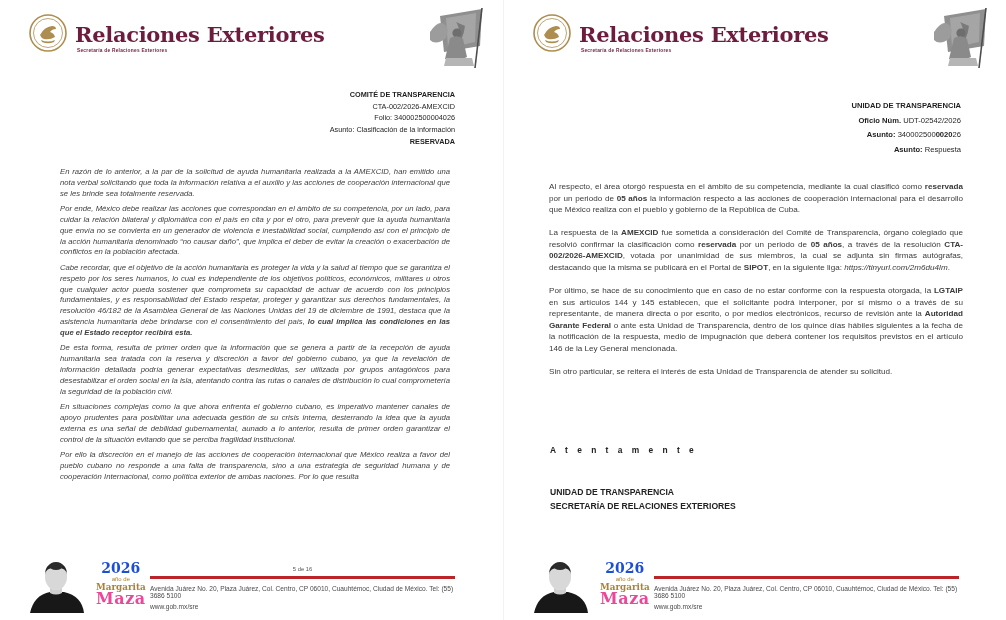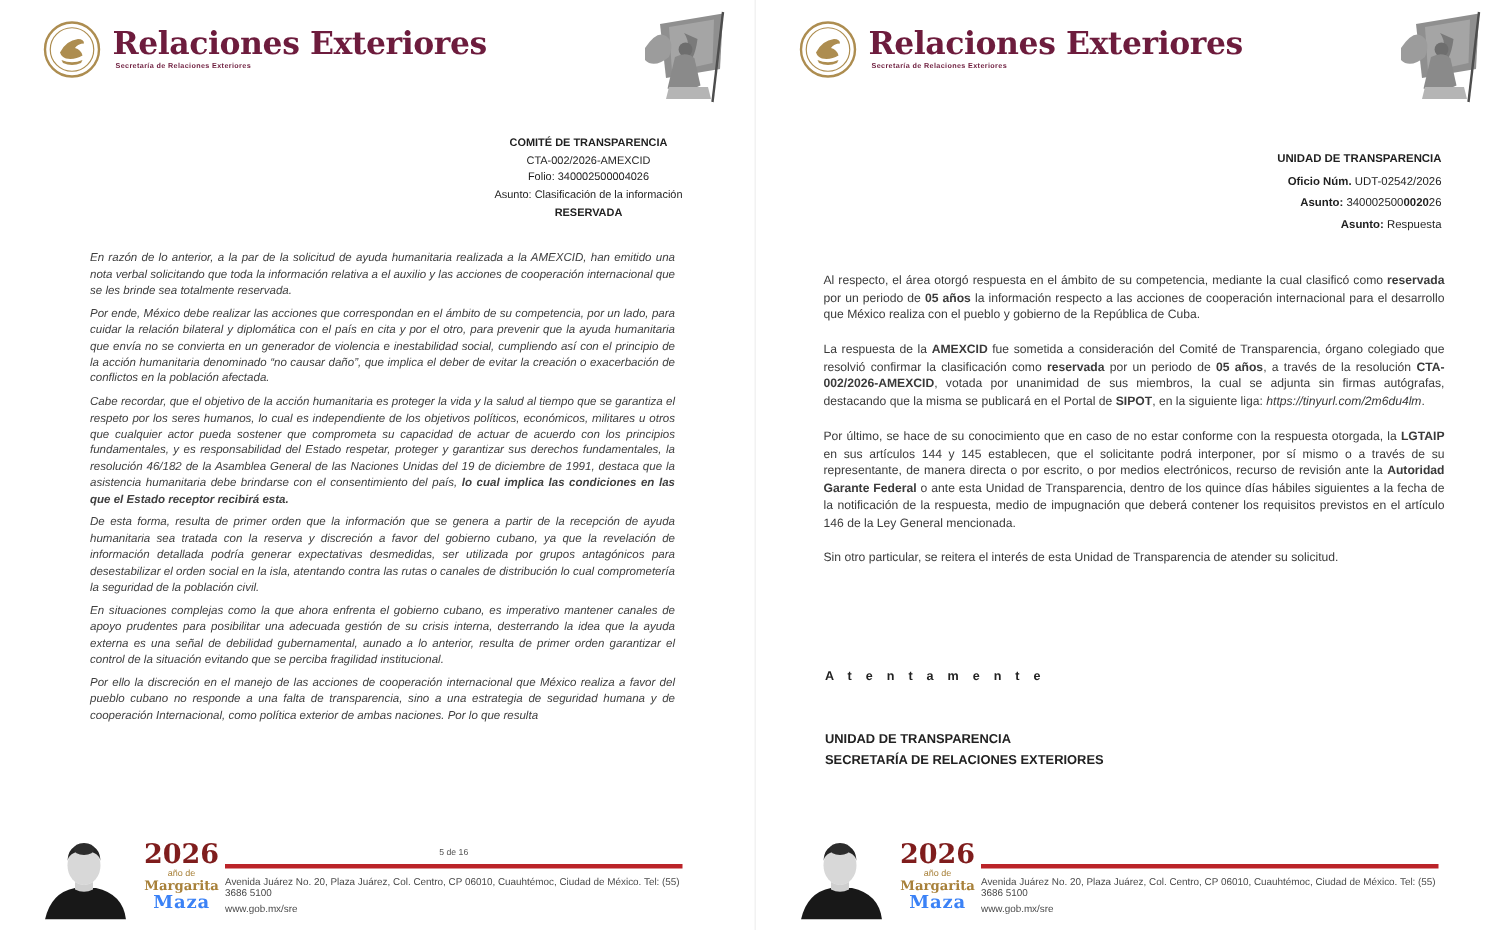--- a/index.html
+++ b/index.html
@@ -3,31 +3,31 @@
 <meta charset="utf-8">
 <style>
   html,body{margin:0;padding:0;background:#ffffff;}
   body{width:1006px;height:620px;overflow:hidden;font-family:"Liberation Sans",sans-serif;}
   .viewer{display:flex;width:1006px;height:620px;background:#fff;}
   .page{position:relative;width:503px;height:620px;background:#fff;flex:0 0 503px;}
   .page + .page{border-left:1px solid #f2f2f2;}
 
   
   .page-header{position:absolute;top:6px;left:0;width:100%;height:72px;}
-  .brand{position:absolute;left:28px;top:4px;display:flex;align-items:flex-start;gap:7px;}
+  .brand{position:absolute;left:28px;top:4px;display:flex;align-items:flex-end;gap:7px;}
   .seal{width:40px;height:40px;margin-top:3px;}
   .brand-text{padding-top:8px;}
   .brand-title{font-family:"DejaVu Serif",serif;font-weight:bold;font-size:21px;line-height:22px;color:#6d1c3d;letter-spacing:-0.3px;}
   .brand-subtitle{font-size:4.8px;font-weight:bold;color:#6d1c3d;letter-spacing:0.25px;margin-top:2px;margin-left:2px;}
   .flag-art{position:absolute;right:15px;top:0;width:62px;height:64px;}
 
   
   .meta{position:absolute;text-align:right;color:#1f1f1f;}
   .meta p{margin:0;}
-  .meta-left{top:89px;right:48px;font-size:7.3px;line-height:11.7px;text-align:center;}
+  .meta-left{top:89px;right:48px;font-size:7.3px;line-height:11.7px;}
   .meta-right{top:99px;right:46px;font-size:7.6px;line-height:14.6px;}
 
   
   .doc-body{position:absolute;color:#3c3c3c;}
   .doc-body p{margin:0;text-align:justify;}
   .doc-body-left{top:167px;left:60px;width:390px;font-size:7.7px;line-height:10.8px;font-style:italic;color:#3f3f3f;}
   .doc-body-left p{margin-bottom:4.8px;}
   .doc-body-right{top:181px;left:45px;width:414px;font-size:8.1px;line-height:11.6px;color:#3a3a3a;}
   .doc-body-right p{margin-bottom:11.4px;}
   .b{font-weight:bold;}
@@ -35,24 +35,24 @@
   .u{}
 
   .closing{position:absolute;top:445px;left:46px;font-size:8.4px;font-weight:bold;letter-spacing:3.5px;color:#222;}
   .signature{position:absolute;top:486px;left:46px;font-size:8.6px;font-weight:bold;line-height:13.5px;color:#222;}
 
   
   .page-footer{position:absolute;left:0;bottom:0;width:100%;height:74px;}
   .mm-logo{position:absolute;left:20px;bottom:7px;display:flex;align-items:center;gap:4px;}
   .mm-portrait{width:72px;height:58px;}
   .mm-text{text-align:center;line-height:1;}
-  .mm-year{font-family:"DejaVu Serif",serif;font-weight:bold;font-size:18px;color:#7f1d1d;}
+  .mm-year{font-family:"DejaVu Serif",serif;font-weight:bold;font-size:14px;color:#1d4ed8;}
   .mm-caption{font-size:6px;color:#a8813a;margin-top:1px;}
   .mm-name1{font-family:"DejaVu Serif",serif;font-weight:bold;font-size:8.8px;color:#a8813a;margin-top:1px;}
-  .mm-name2{font-family:"DejaVu Serif",serif;font-weight:bold;font-size:12px;color:#3b82f6;margin-top:0px;letter-spacing:0.5px;}
+  .mm-name2{font-family:"DejaVu Serif",serif;font-weight:bold;font-size:16px;color:#ec4899;margin-top:0px;letter-spacing:0.5px;}
   .footer-right{position:absolute;left:150px;right:48px;bottom:10px;}
   .page-num{text-align:center;font-size:5.8px;color:#555;height:9px;}
   .red-line{height:3px;background:#bb2429;margin-top:1px;}
   .address{font-size:6.6px;color:#4a4a4a;margin-top:6px;}
   .website{font-size:6.6px;color:#4a4a4a;margin-top:4px;}
 </style>
 </head>
 <body>
 
 <div class="viewer">

